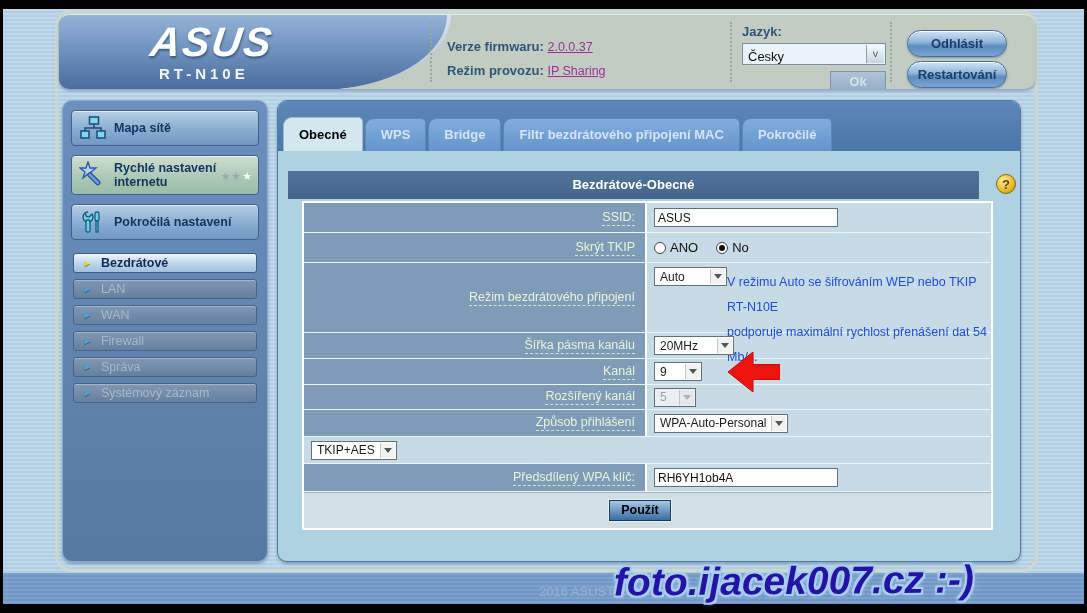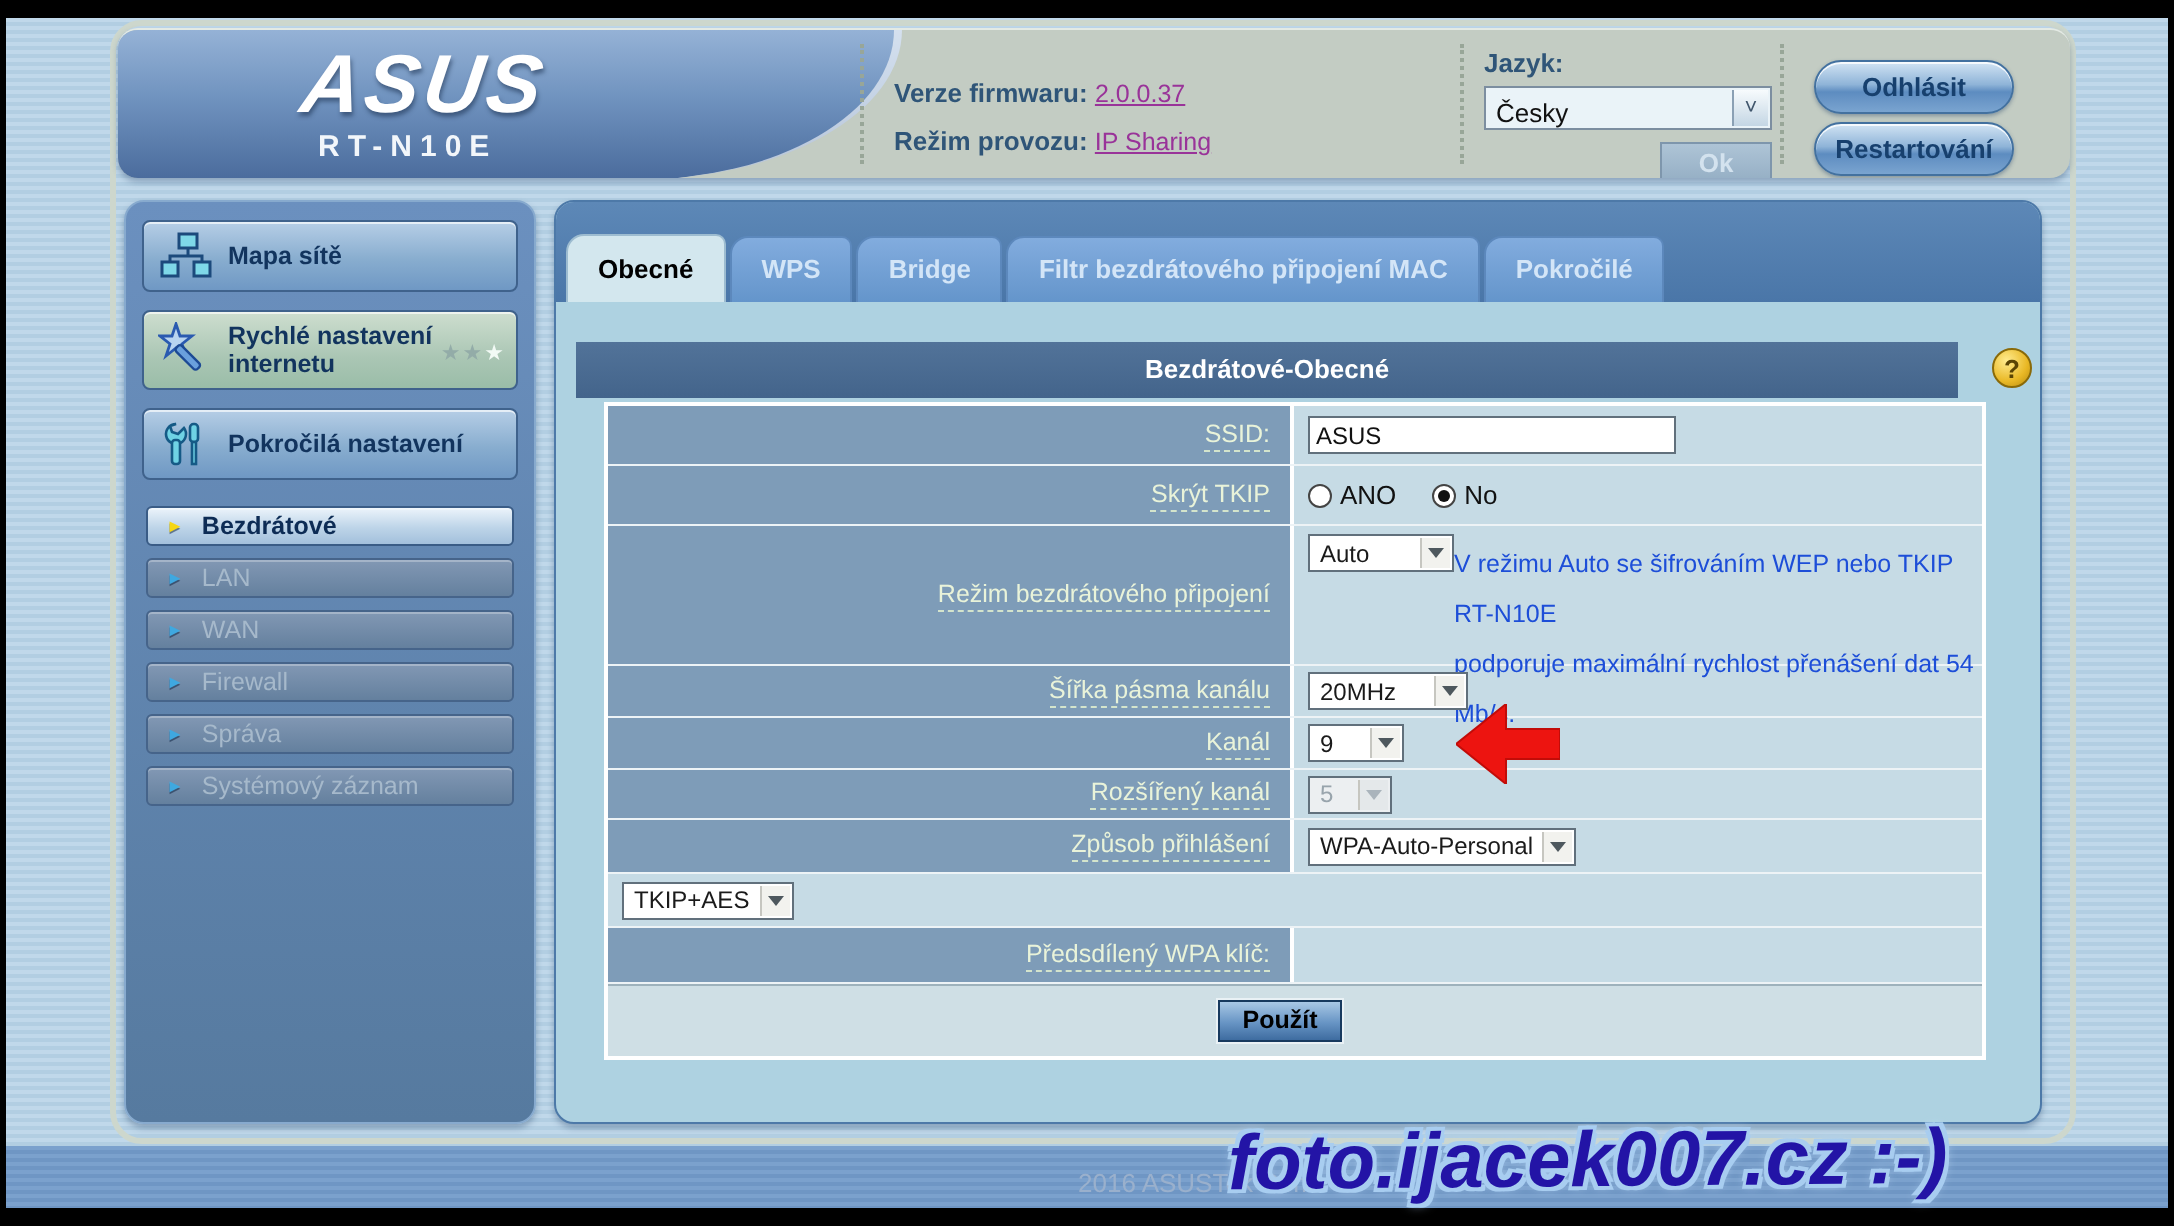--- a/index.html
+++ b/index.html
@@ -374,20 +374,23 @@
                   <span class="tri"></span>
                 </span>
             </div>
           </div>
         </div>
 
         <div class="row" style="height:28px">
           <div class="lcell">
               <span>Předsdílený WPA klíč:</span>
             </div>
+          <div class="vcell">
+            <input class="xp-input" value="RH6YH1ob4A" style="">
+          </div>
         </div>
 
         <div class="apply-row">
           <div class="apply-btn">Použít</div>
         </div>
 
       </div>
     </div>
   </div>
 

